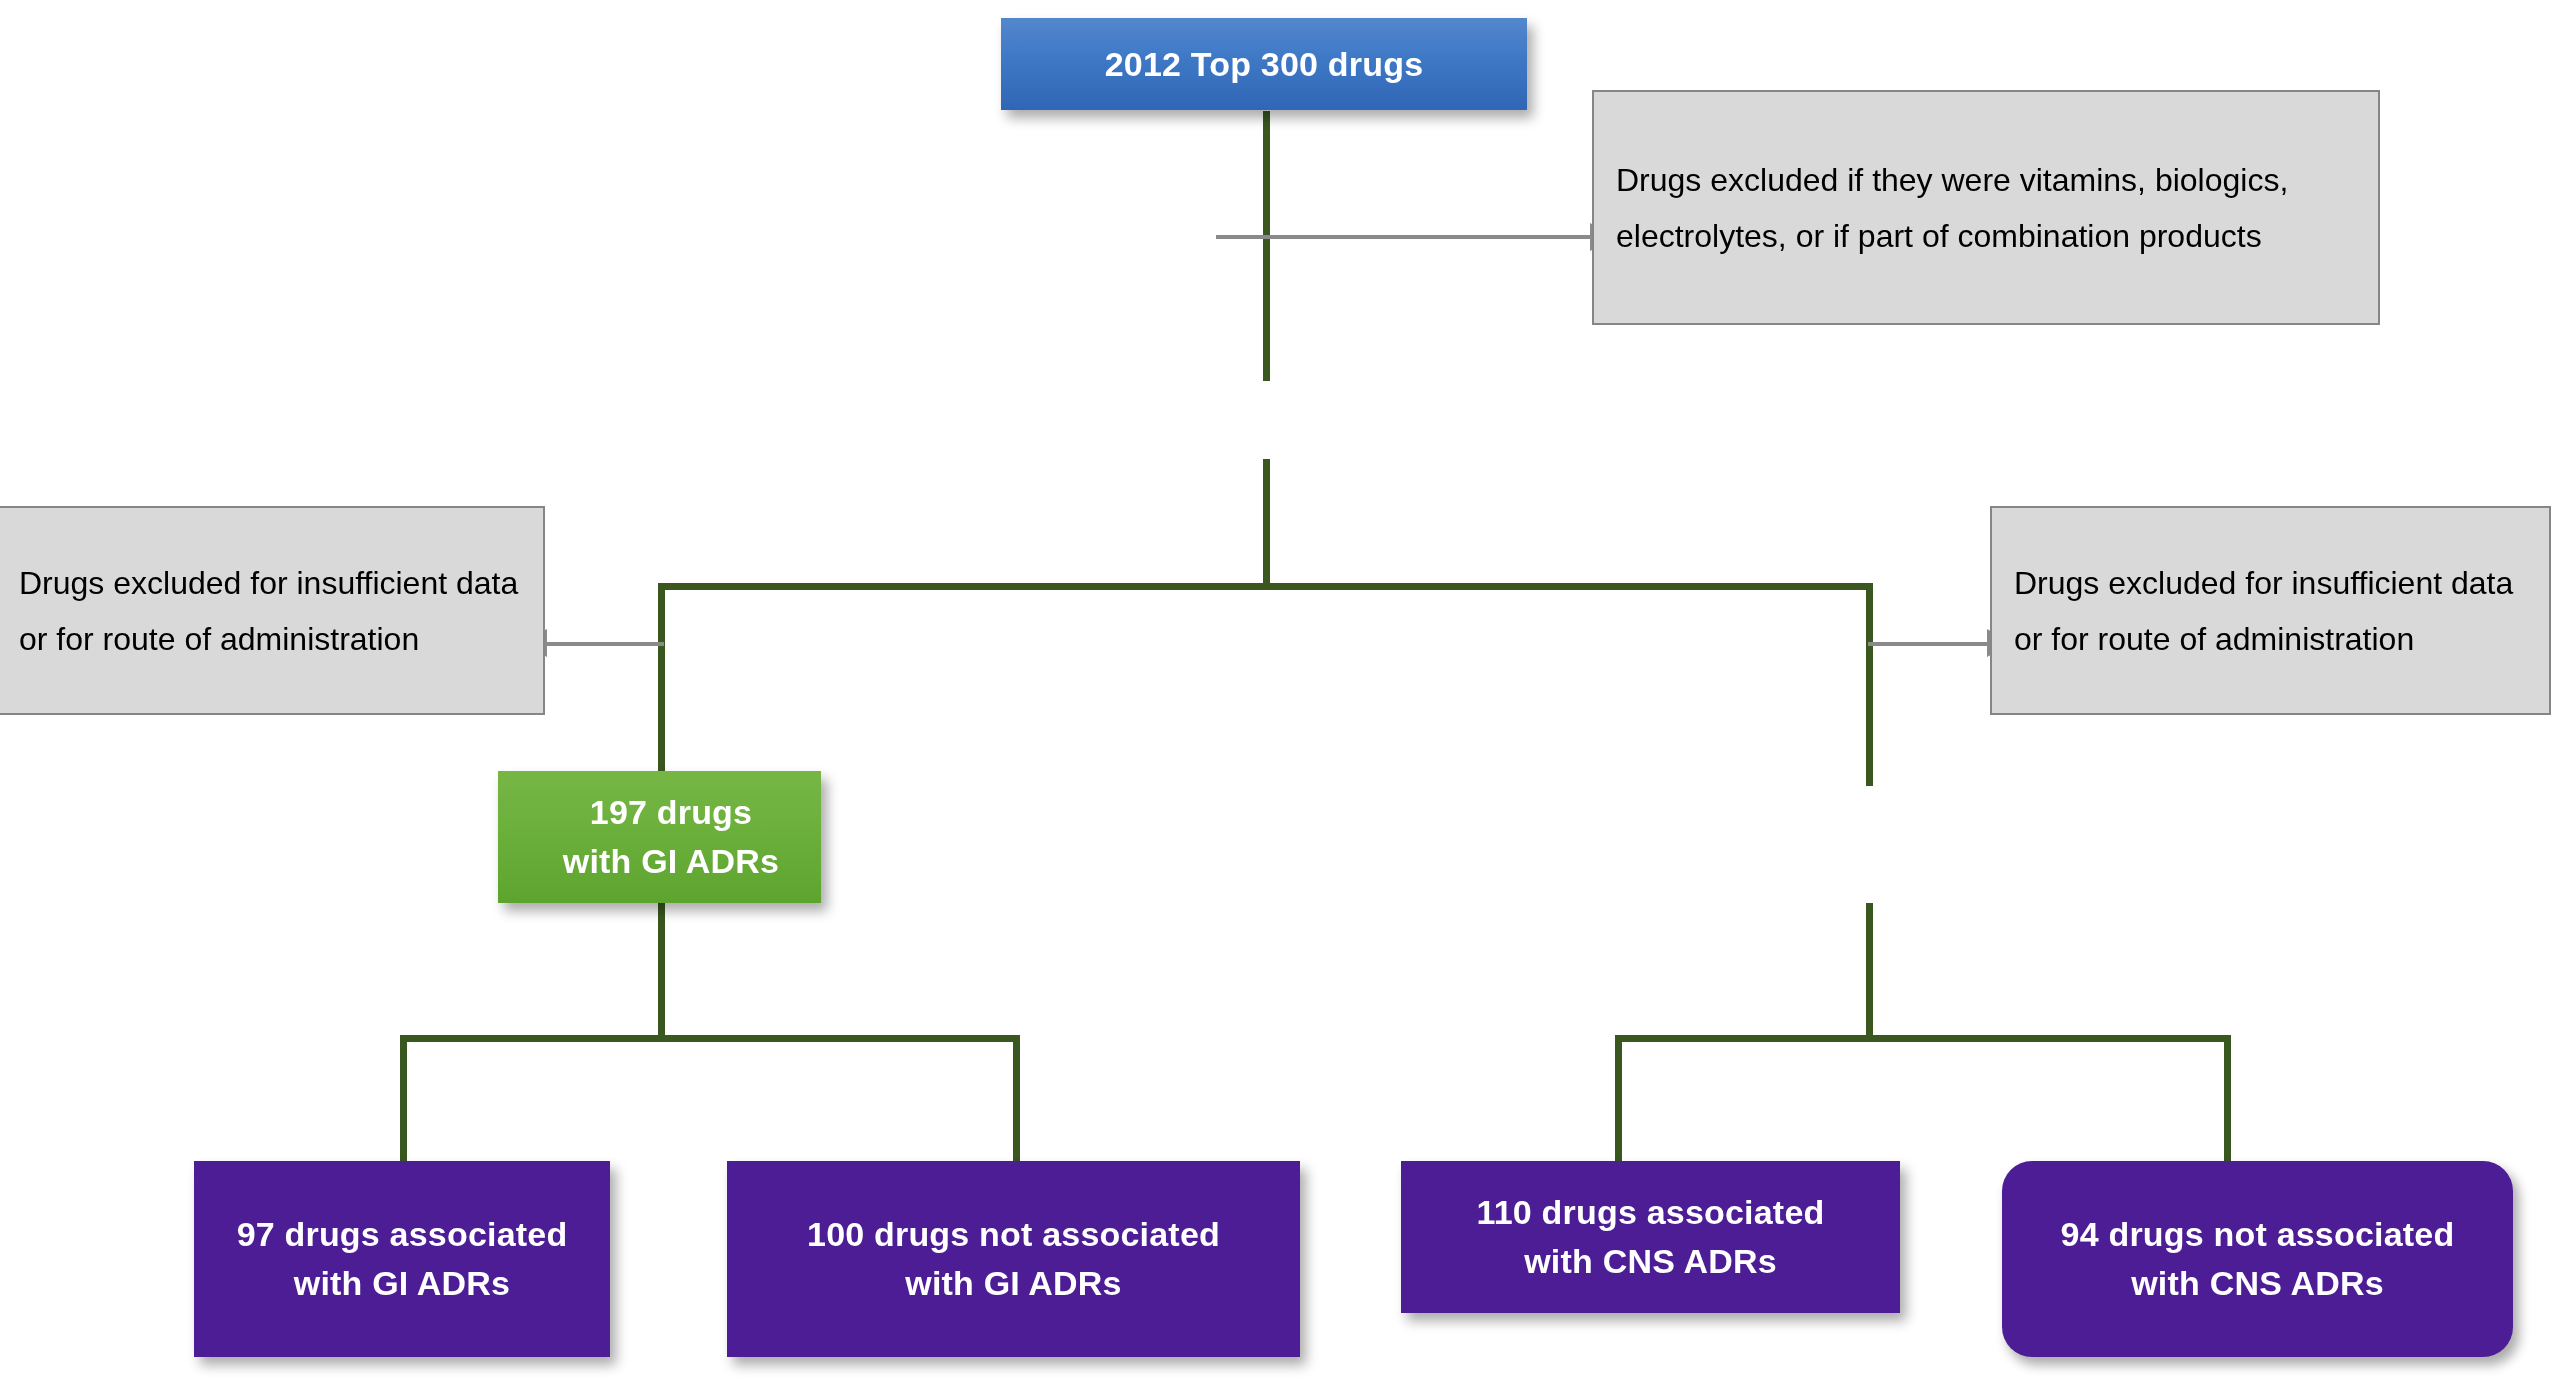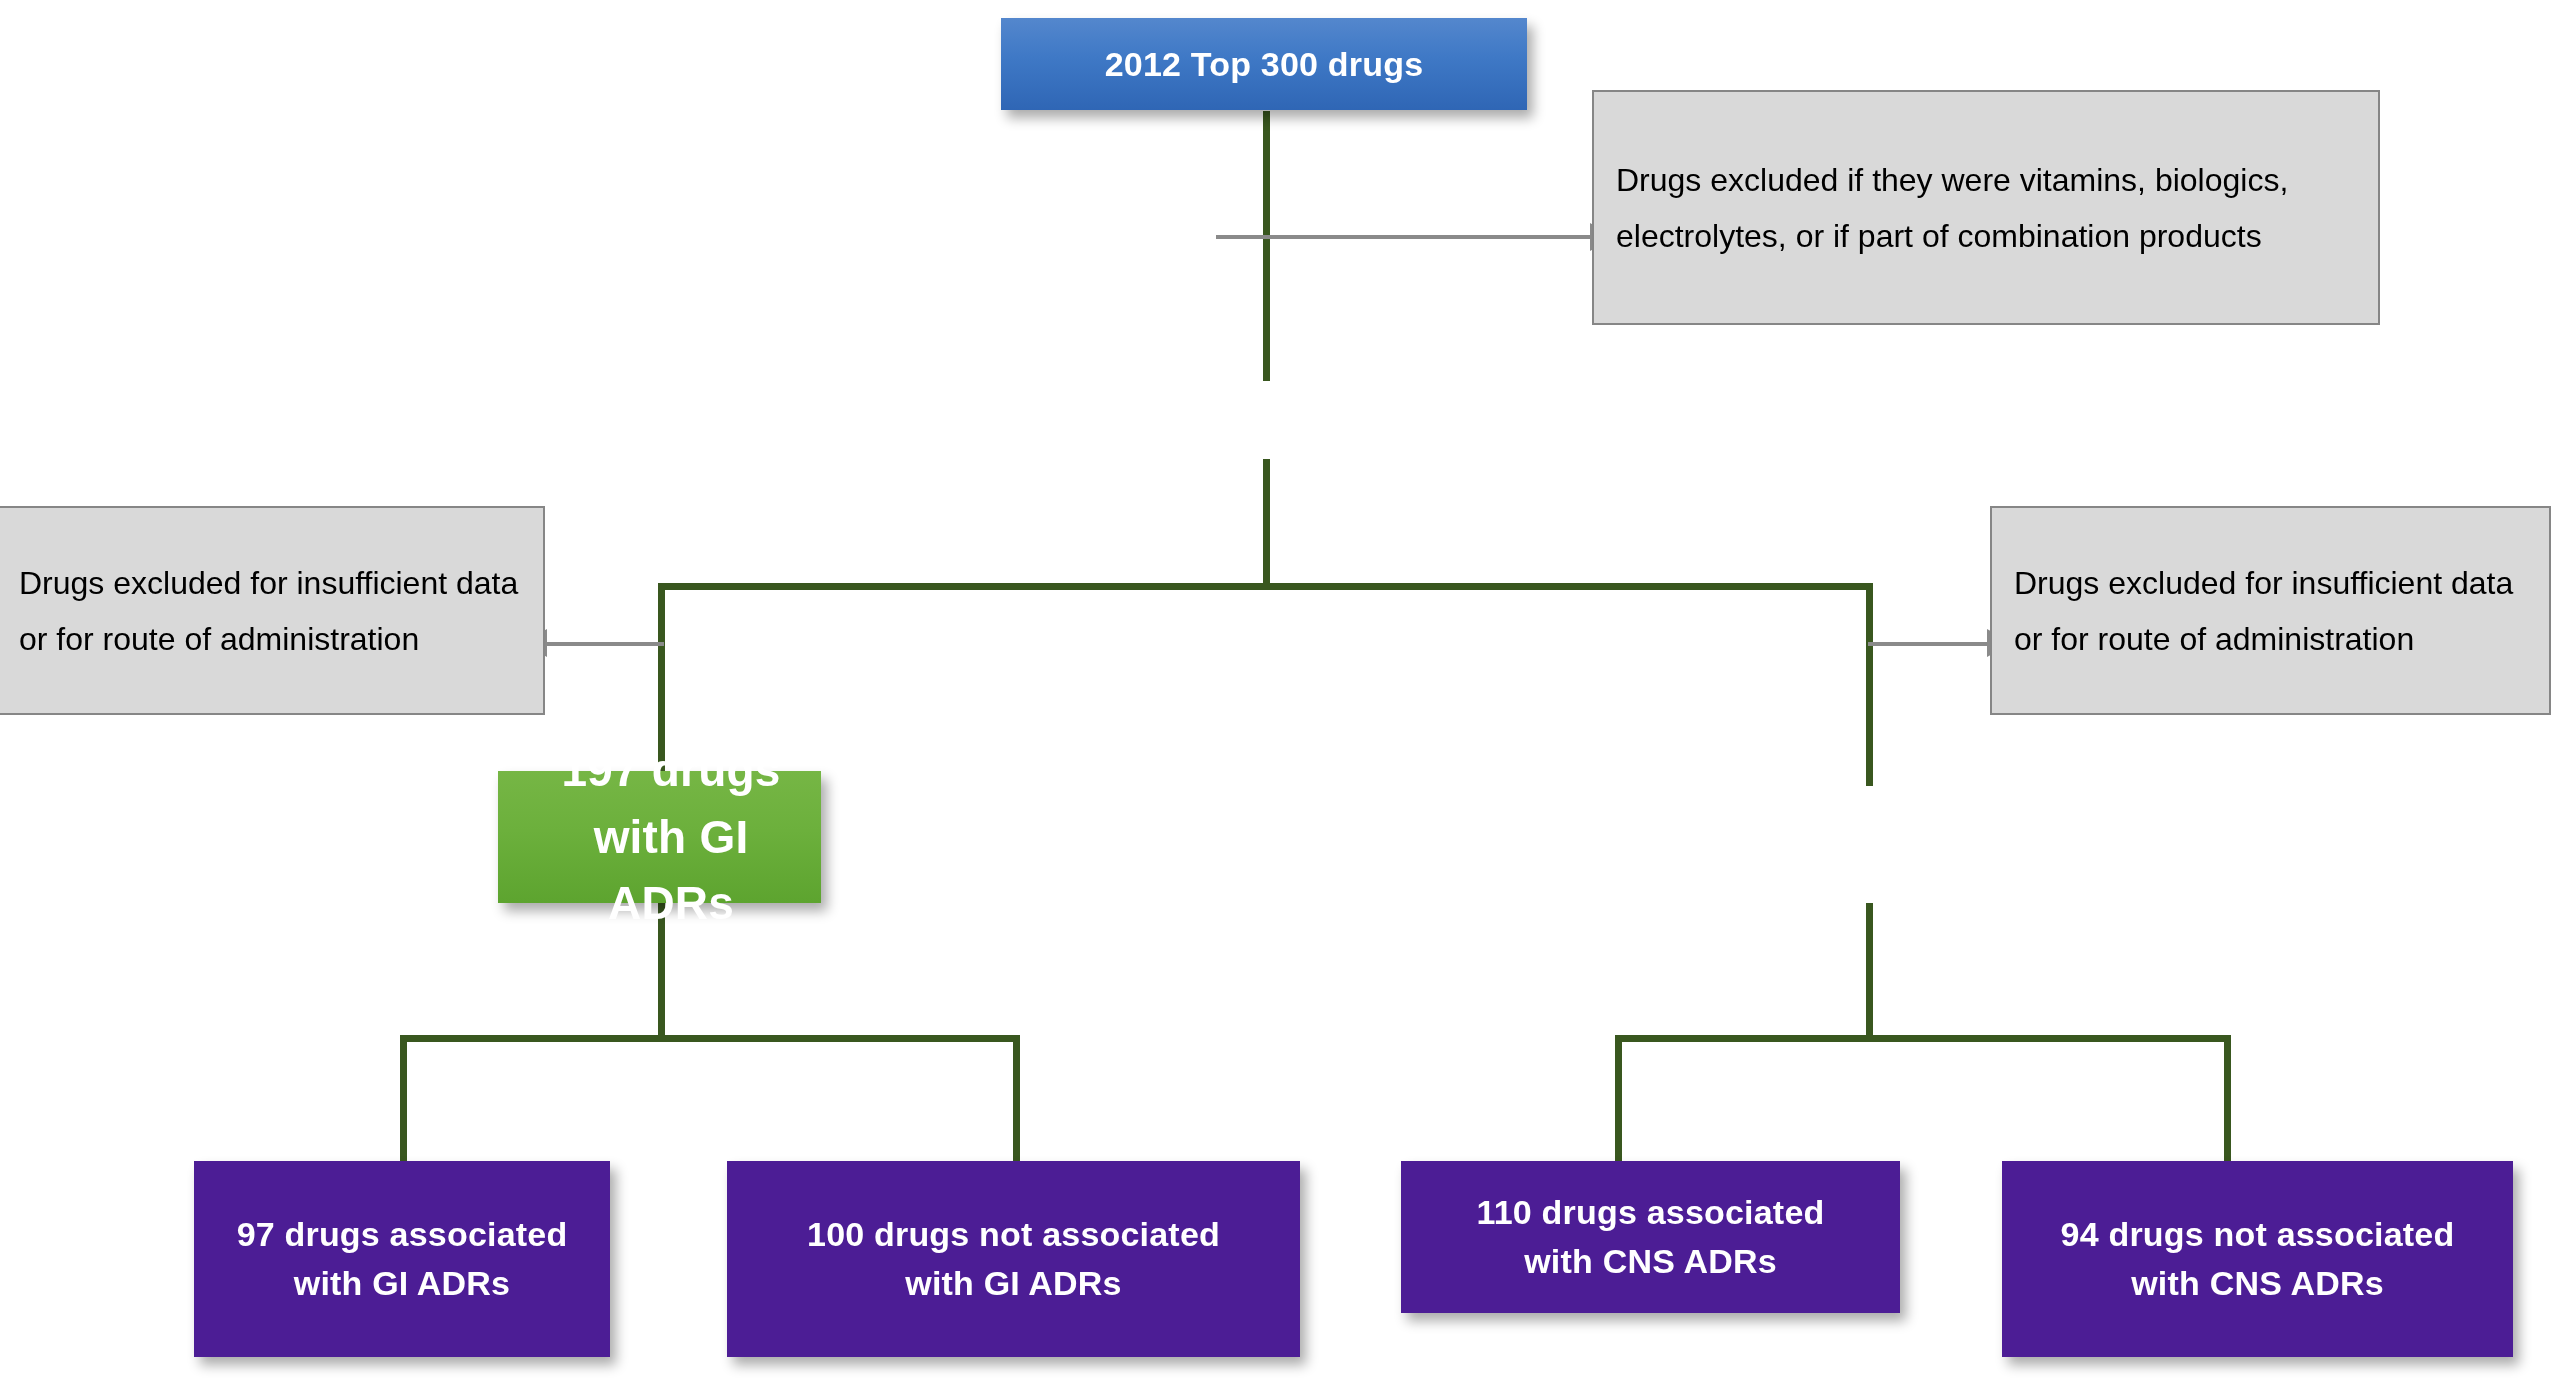--- a/index.html
+++ b/index.html
@@ -39,21 +39,21 @@
   .node-blue {
     background: linear-gradient(to bottom, #5487cd 0%, #3f79c6 42%, #2f66b5 100%);
     font-size: 34px;
   }
   .node-orange-mid {
     background: linear-gradient(to bottom, #f28f52 0%, #ef7f34 45%, #ec7521 100%);
     font-size: 34px;
   }
   .node-green {
     background: linear-gradient(to bottom, #76b645 0%, #6cb03c 45%, #5da42f 100%);
-    font-size: 46px;
+    font-size: 34px;
     padding-left: 23px;
   }
   .node-orange-dark {
     background: #4c1d95;
     font-size: 34px;
   }
 
   
   .note {
     position: absolute;
@@ -151,21 +151,21 @@
   <div class="node node-orange-dark" style="left:727px; top:1161px; width:573px; height:196px;">
     <span class="txt">100 drugs not associated
 with GI ADRs</span>
   </div>
 
   <div class="node node-orange-dark" style="left:1401px; top:1161px; width:499px; height:152px;">
     <span class="txt">110 drugs associated
 with CNS ADRs</span>
   </div>
 
-  <div class="node node-orange-dark" style="left:2002px; top:1161px; width:511px; height:196px;">
+  <div class="node node-orange-dark" style="left:2002px; top:1161px; width:511px; height:196px;border-radius:30px;">
     <span class="txt">94 drugs not associated
 with CNS ADRs</span>
   </div>
 
   <div class="note" style="left:1592px; top:90px; width:788px; height:235px;">
     <span class="txt">Drugs excluded if they were vitamins, biologics, electrolytes, or if part of combination products</span>
   </div>
 
   <div class="note" style="left:-5px; top:506px; width:550px; height:209px;">
     <span class="txt">Drugs excluded for insufficient data  or for route of administration</span>

